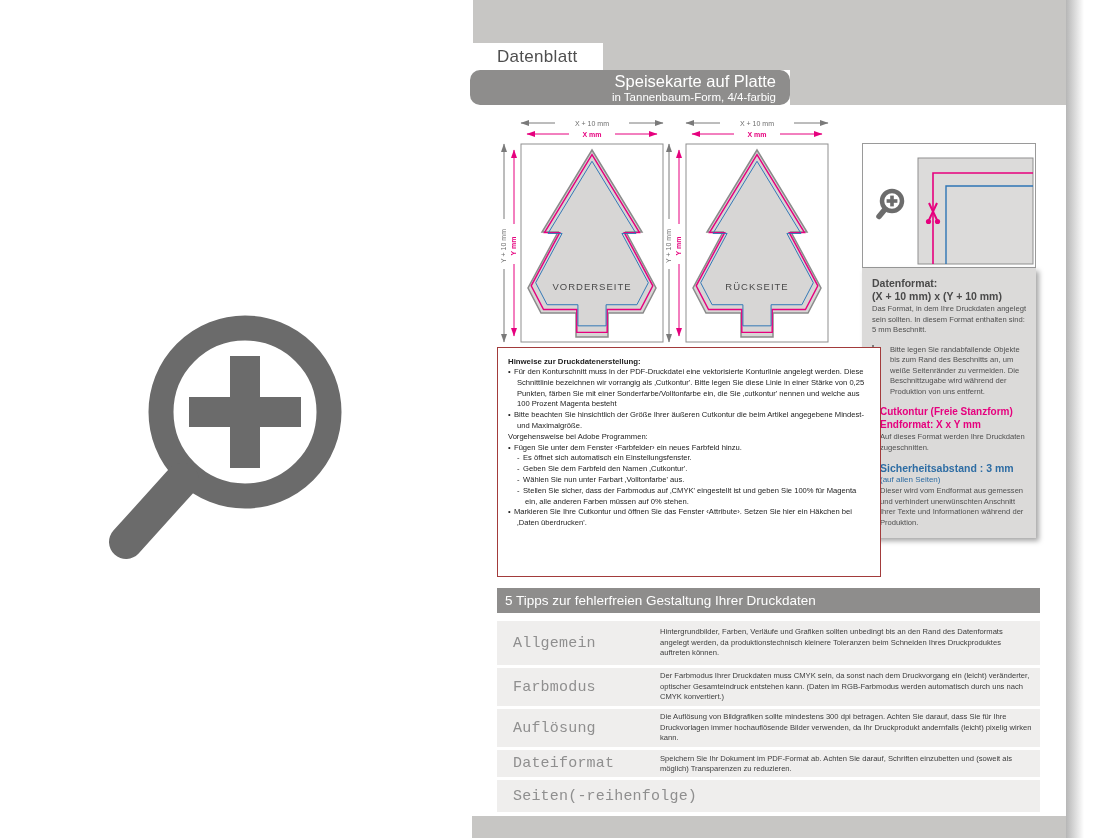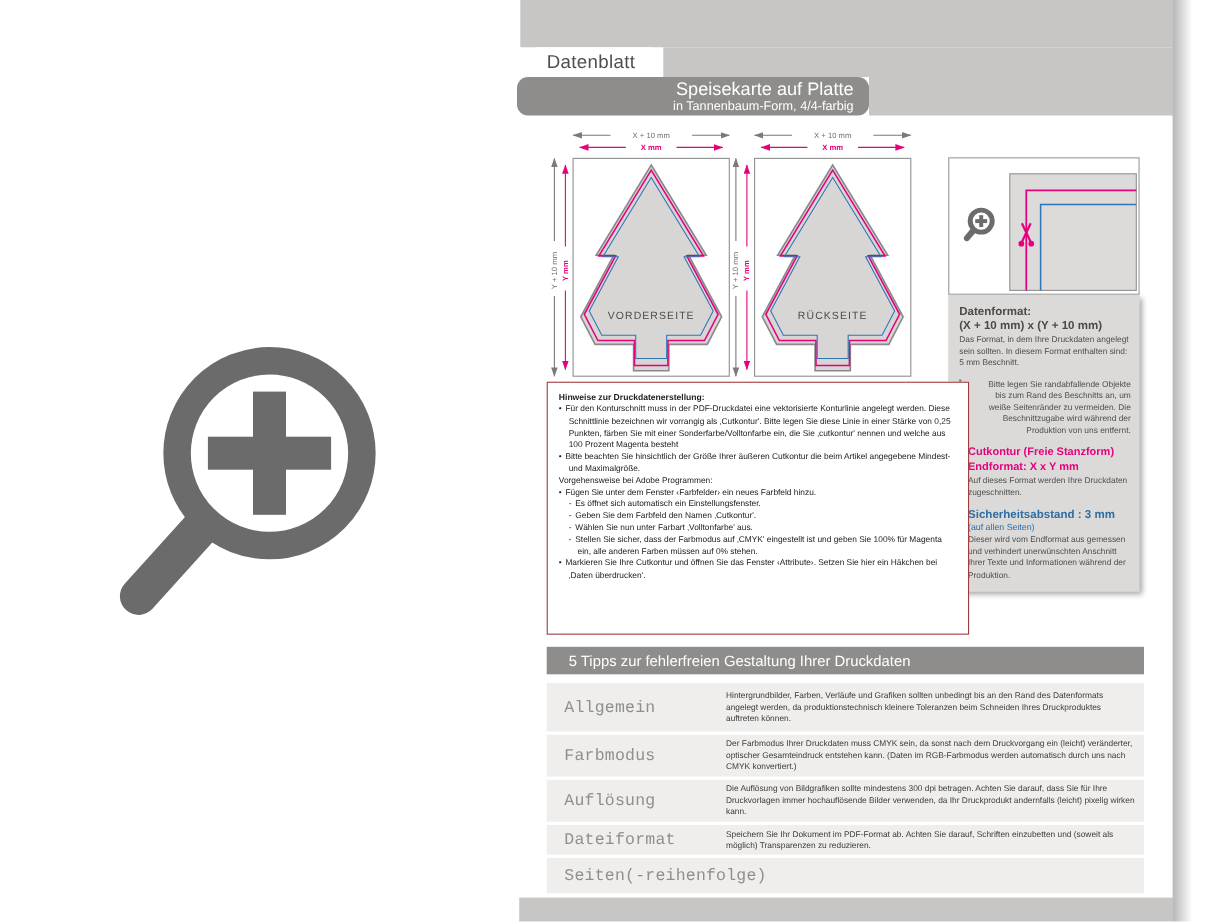--- a/index.html
+++ b/index.html
@@ -23,40 +23,40 @@
   
   .tree{left:27px;top:116px;}
   .tree.back{left:192px;}
   
   .detail{left:392px;top:143px;width:174px;height:125px;background:#fff;border:1px solid #9a9a9a;box-sizing:border-box;}
   
   .info{left:392px;top:268px;width:174px;background:#dbdad9;box-sizing:border-box;
         padding:9px 8px 10px 10px;box-shadow:3px 3px 5px rgba(0,0,0,.35);}
   .info .sec{margin-bottom:9px;}
   .info .sec:last-child{margin-bottom:0;}
-  .info .bar-gray{border-left:2px solid #7b7b7b;padding-left:16px;text-align:right;}
+  .info .bar-gray{border-left:2px solid #7b7b7b;padding-left:16px;}
   .info .bar-mag{border-left:2px solid #e6007e;padding-left:6px;}
   .info .bar-blue{border-left:2px solid #2e6da4;padding-left:6px;}
   .info .h1{font-size:10.5px;font-weight:bold;color:#4a4a4a;line-height:13px;}
   .info .h1m{font-size:10px;font-weight:bold;color:#e6007e;line-height:12.5px;}
   .info .h1b{font-size:10.5px;font-weight:bold;color:#2e6da4;line-height:13px;}
   .info .subb{font-size:8px;color:#2e6da4;line-height:10px;}
   .info .body{font-size:7.6px;color:#4f4f4f;line-height:10.5px;margin-top:1px;}
   
   .hinweise{left:27px;top:347px;width:384px;height:230px;background:#fff;
             border:1px solid #a23b3b;box-sizing:border-box;padding:8px 10px;}
   .hx-title{font-size:7.8px;font-weight:bold;color:#222;line-height:11px;}
   .hx-item{font-size:7.6px;color:#222;line-height:10.8px;}
   .hx-l0{padding-left:9px;text-indent:-9px;}
   .hx-l0h{padding-left:0;}
   .hx-l1{padding-left:17px;text-indent:-8px;}
   .hx-item .blt{display:inline-block;width:6px;text-indent:0;}
   
   .tips-header{left:27px;top:588px;width:543px;height:25px;background:#8e8d8c;color:#fff;
-               font-size:13.5px;line-height:25px;padding-left:20px;box-sizing:border-box;}
+               font-size:13.5px;line-height:25px;padding-left:8px;box-sizing:border-box;}
   .tip-row{left:27px;width:543px;background:#efeeed;}
   .tip-label{position:absolute;left:16px;top:0;bottom:0;display:flex;align-items:center;
              font-size:15px;color:#8f8f8f;letter-spacing:.2px;font-family:Liberation Mono, monospace;}
   .tip-text{position:absolute;left:163px;top:50%;transform:translateY(-50%);width:372px;
             font-size:7.6px;color:#3c3c3c;line-height:10.5px;}
   .footer{left:2px;top:816px;width:594px;height:22px;background:#c7c6c4;}
   svg text{font-family:"Liberation Sans",sans-serif;}
 </style>
 </head>
 <body>

